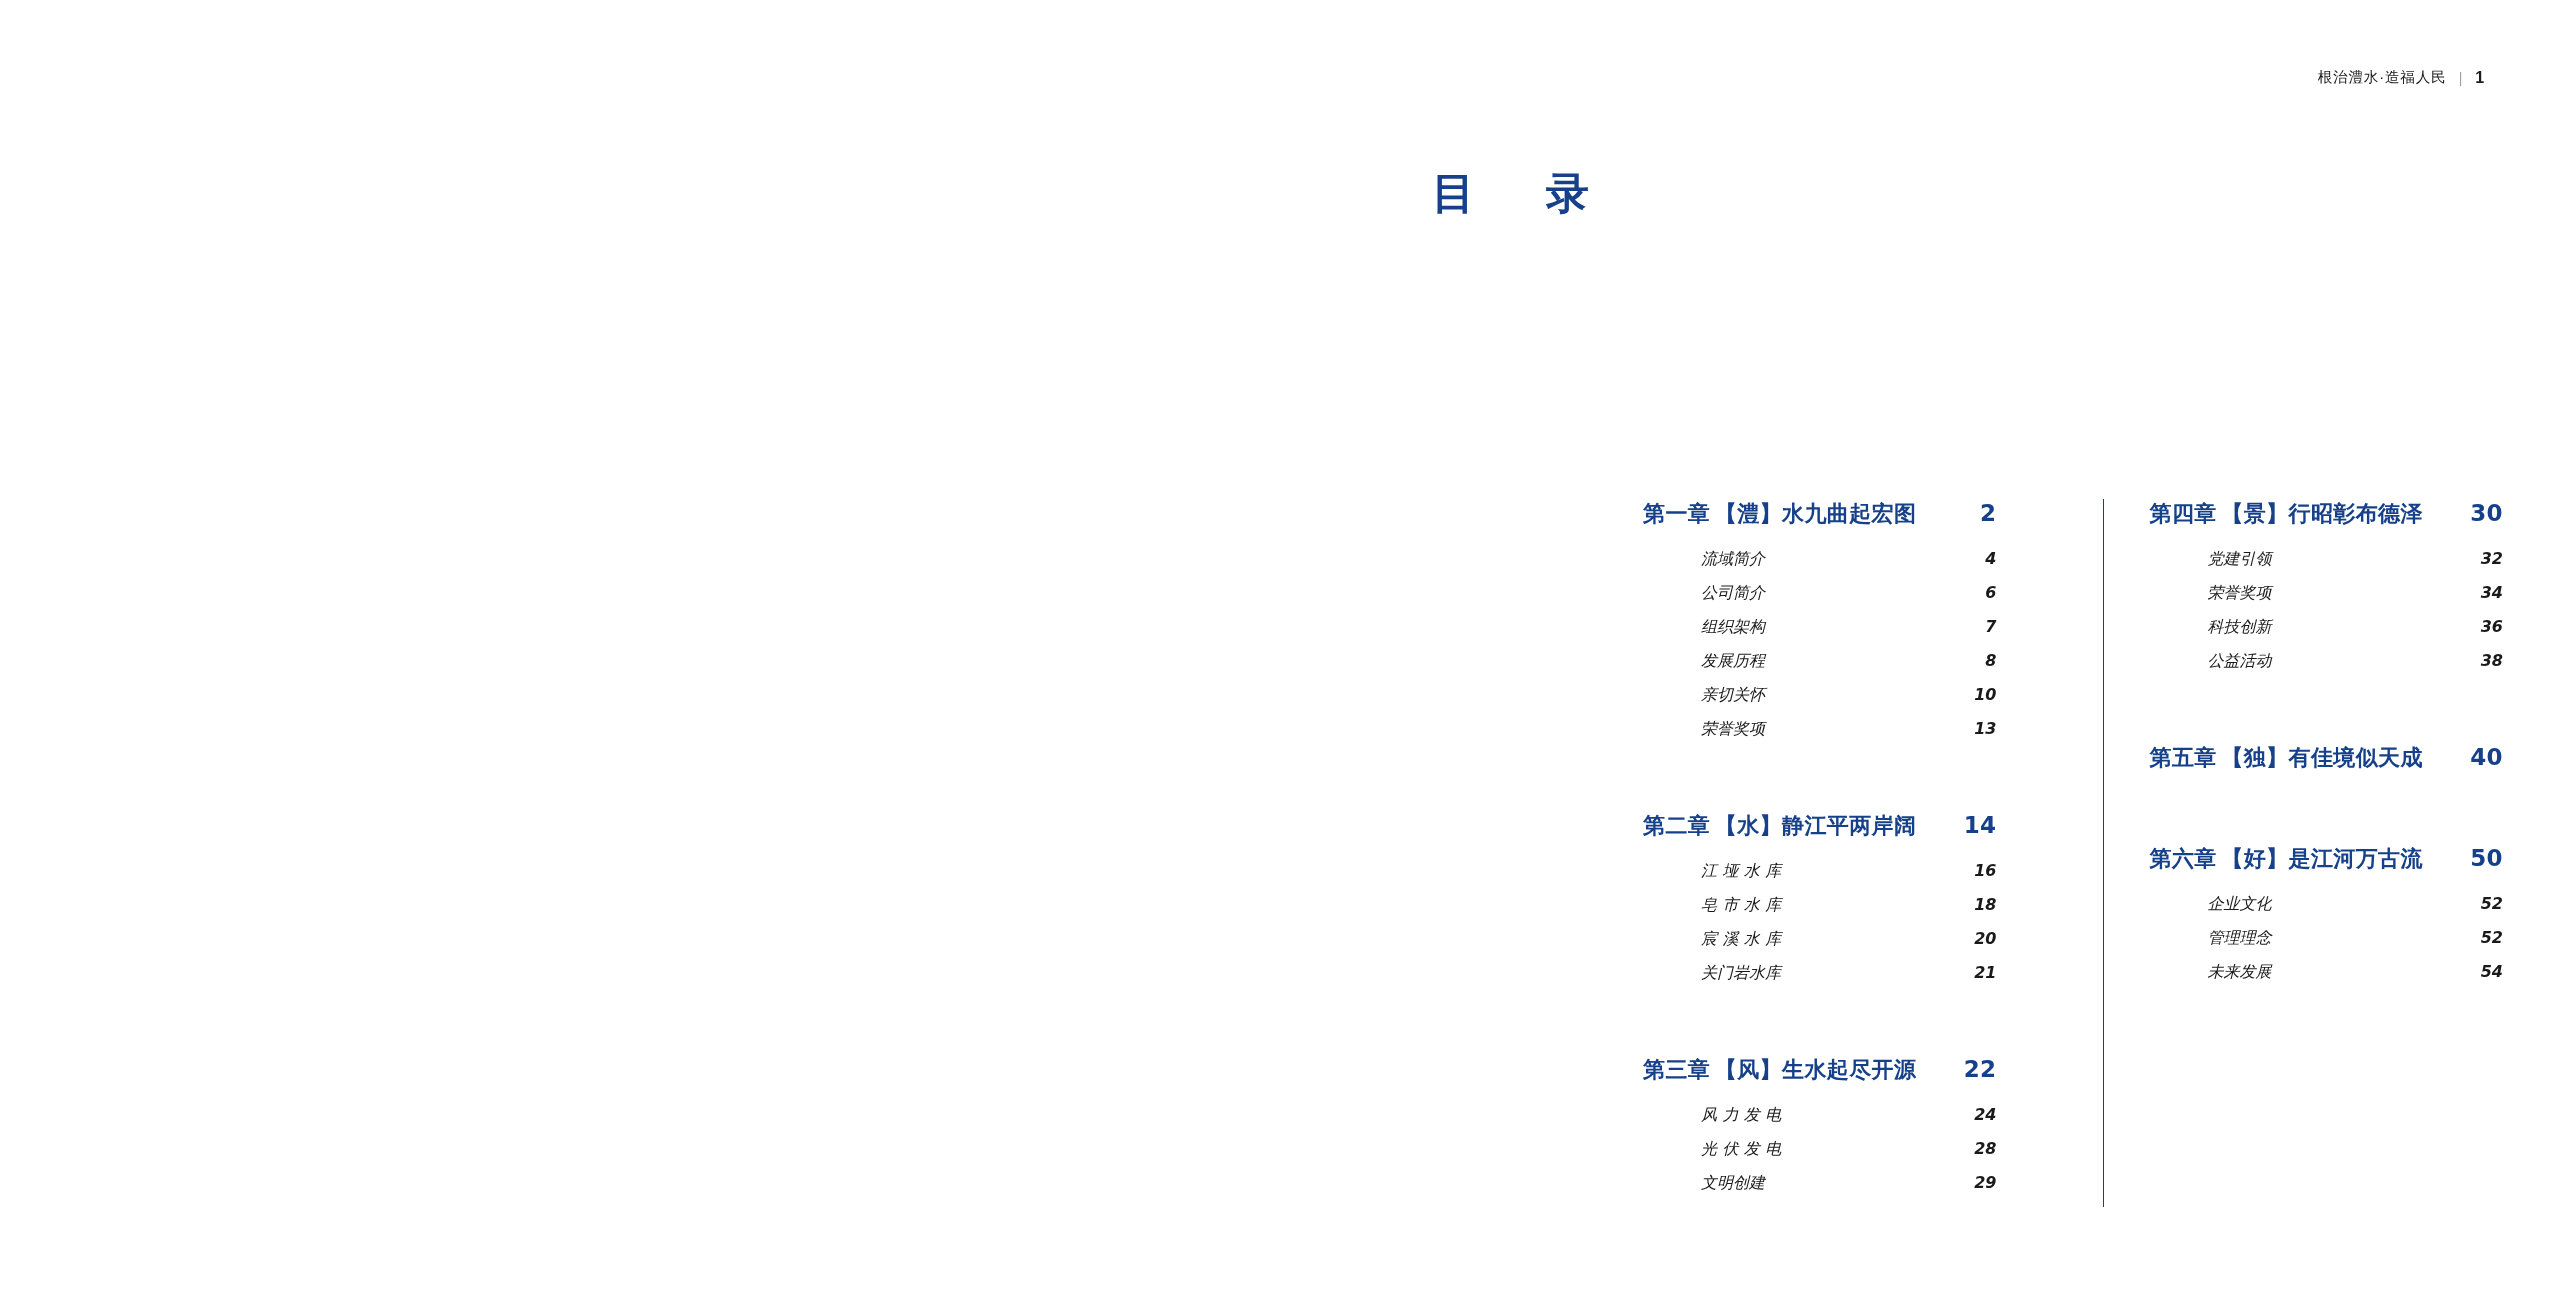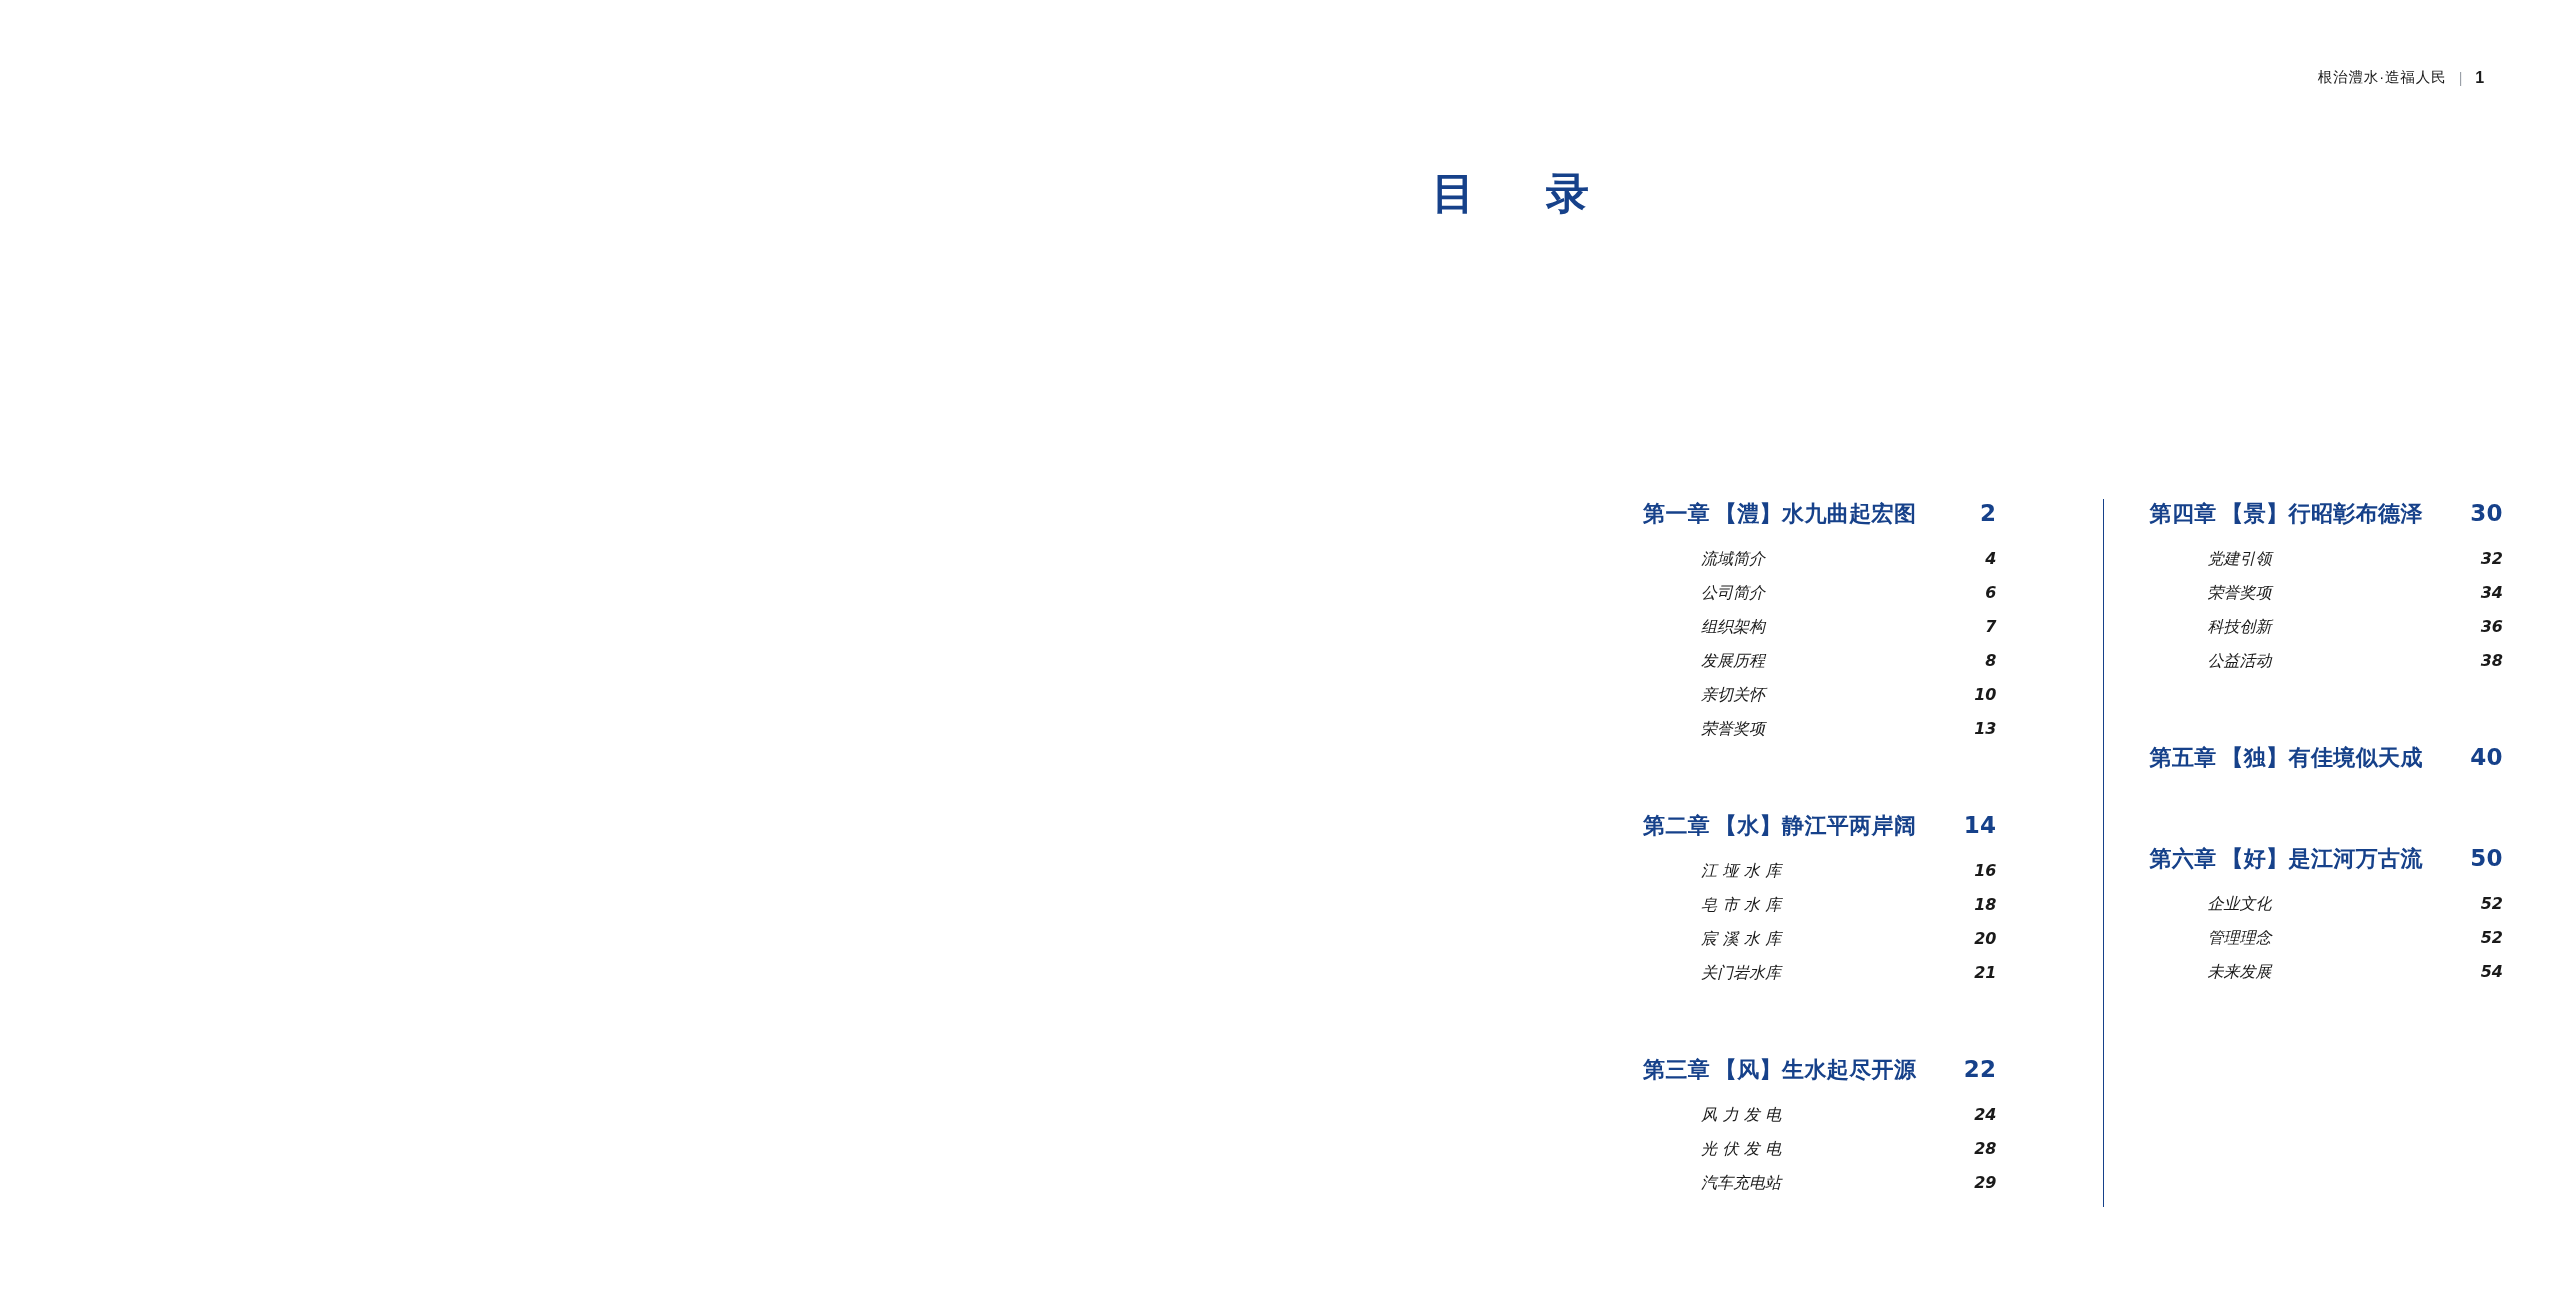--- a/index.html
+++ b/index.html
@@ -228,21 +228,21 @@
         <div class="entries">
           <div class="entry spaced">
             <span class="e-label">风力发电</span>
             <span class="e-page">24</span>
           </div>
           <div class="entry spaced">
             <span class="e-label">光伏发电</span>
             <span class="e-page">28</span>
           </div>
           <div class="entry">
-            <span class="e-label">汽车充电站</span>
+            <span class="e-label">文明创建</span>
             <span class="e-page">29</span>
           </div>
         </div>
       </div>
 
     </div>
 
     <div class="toc-col right">
 
       <div class="chapter">

